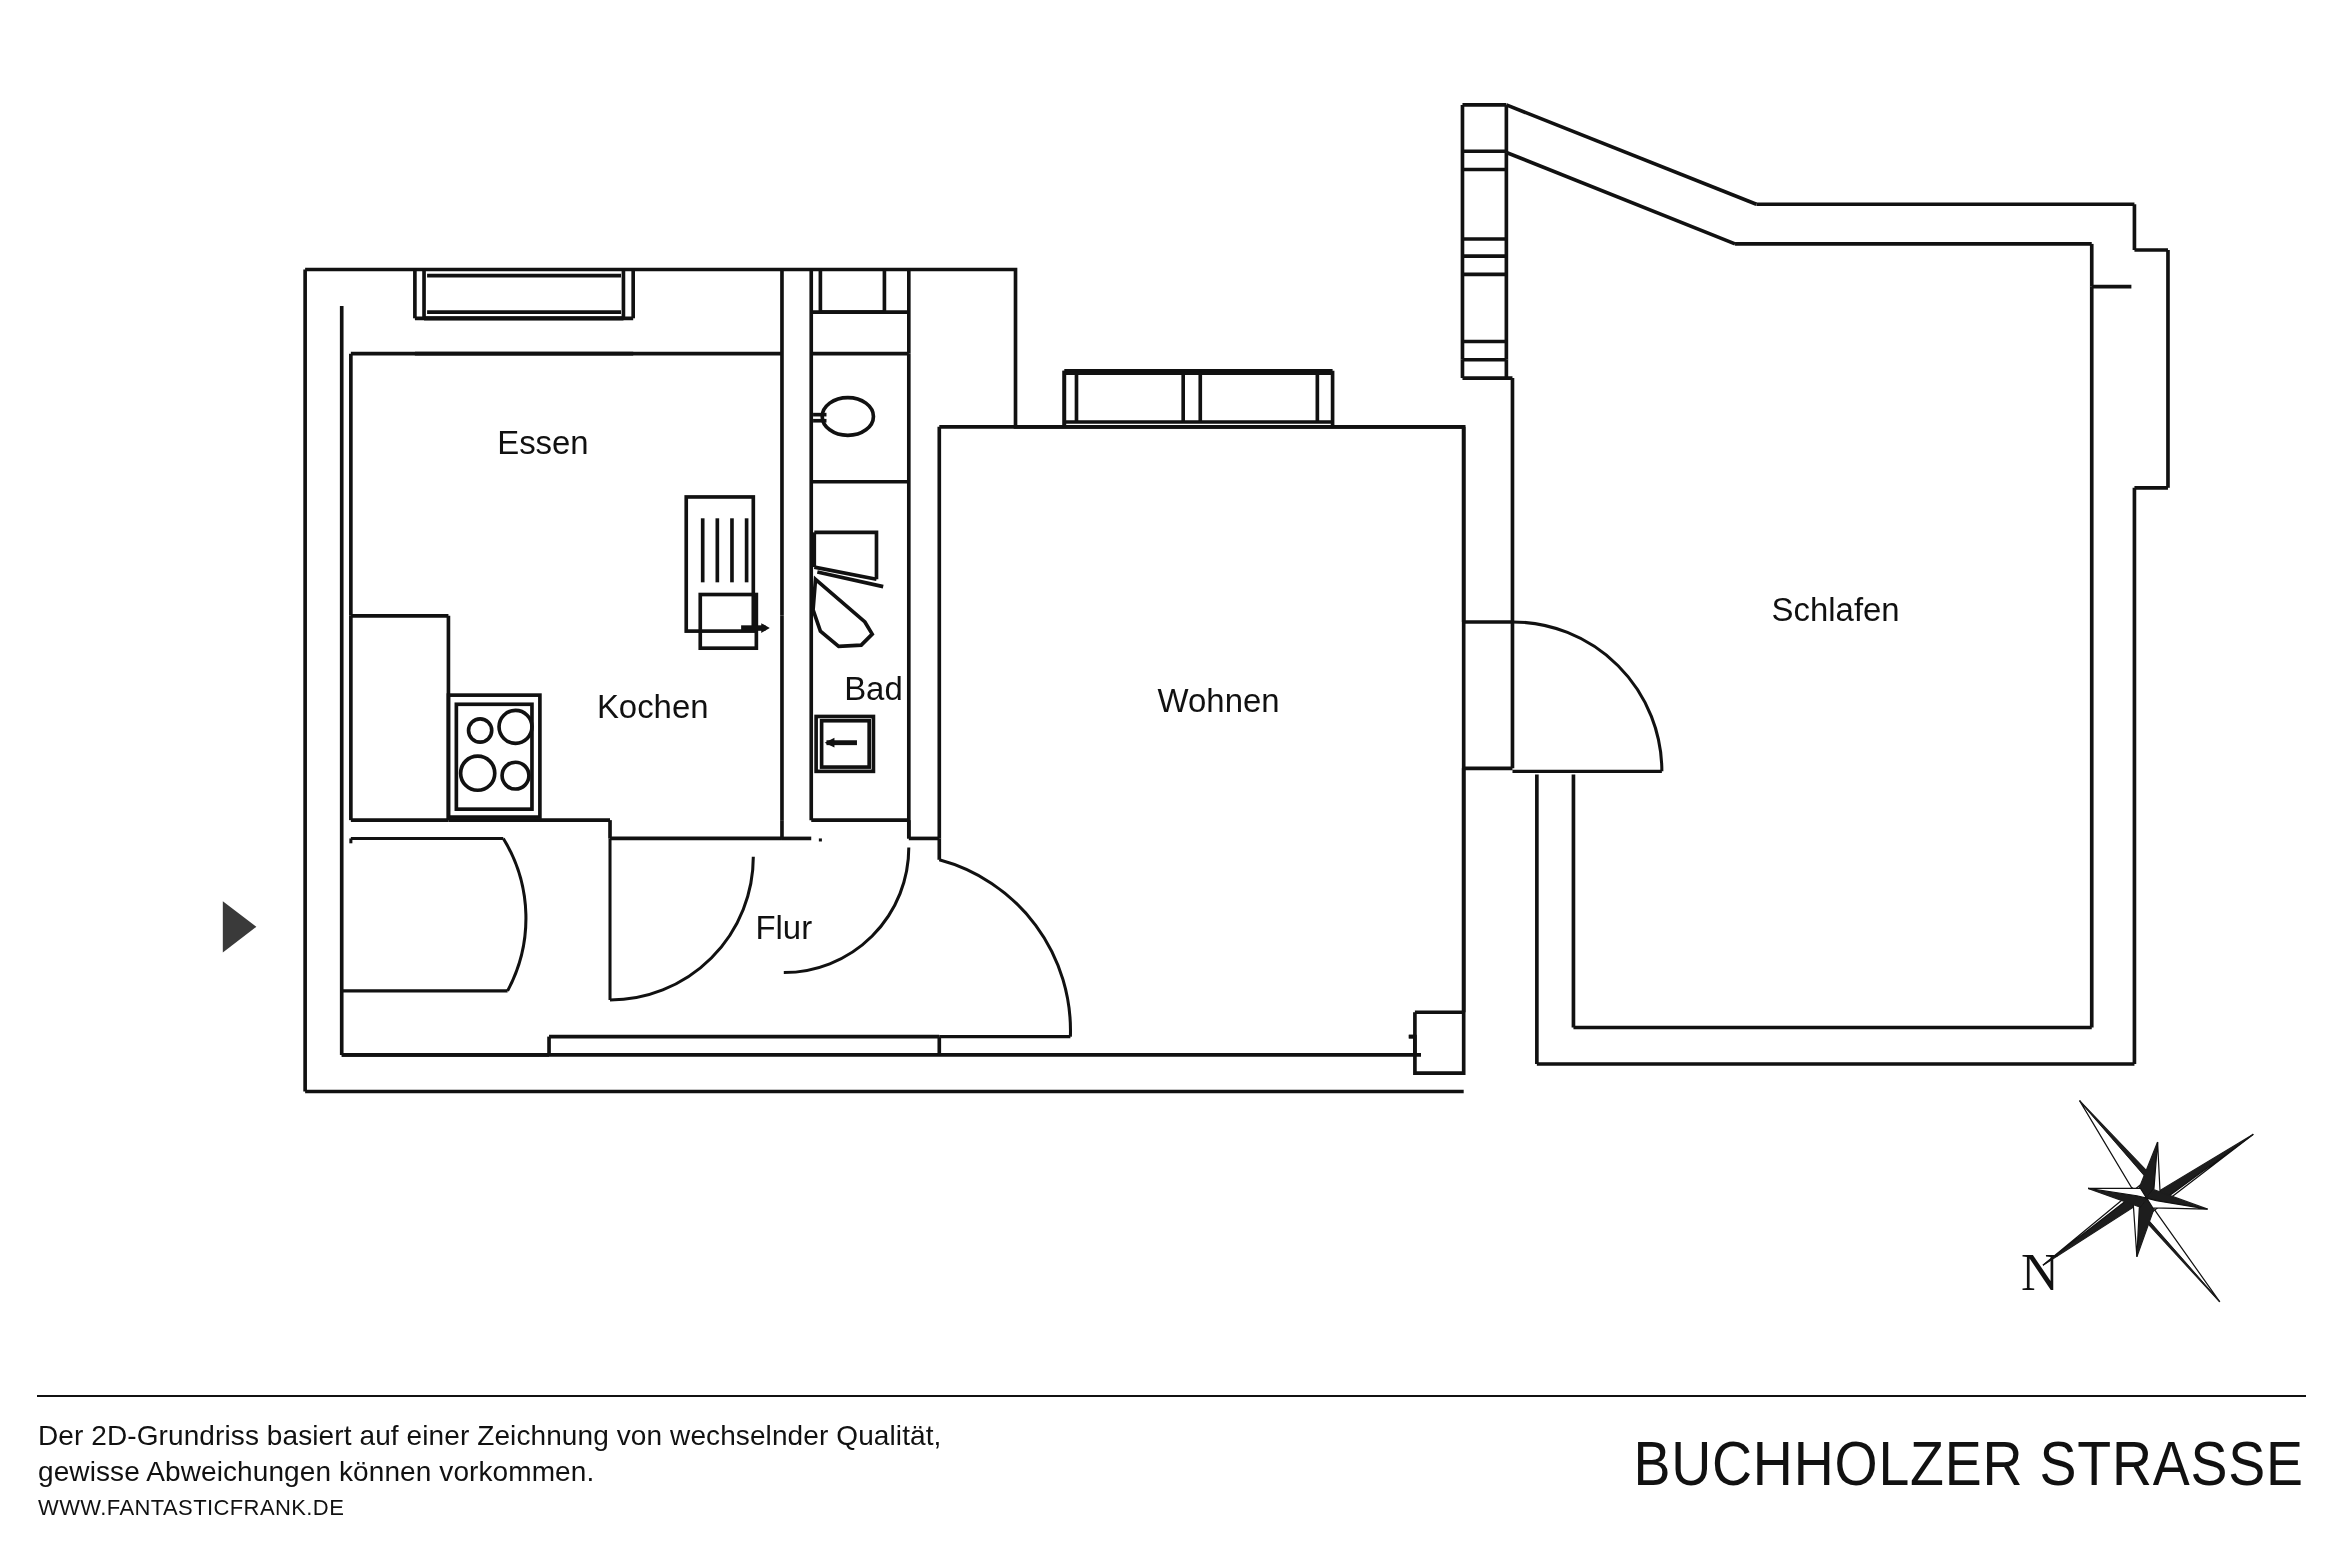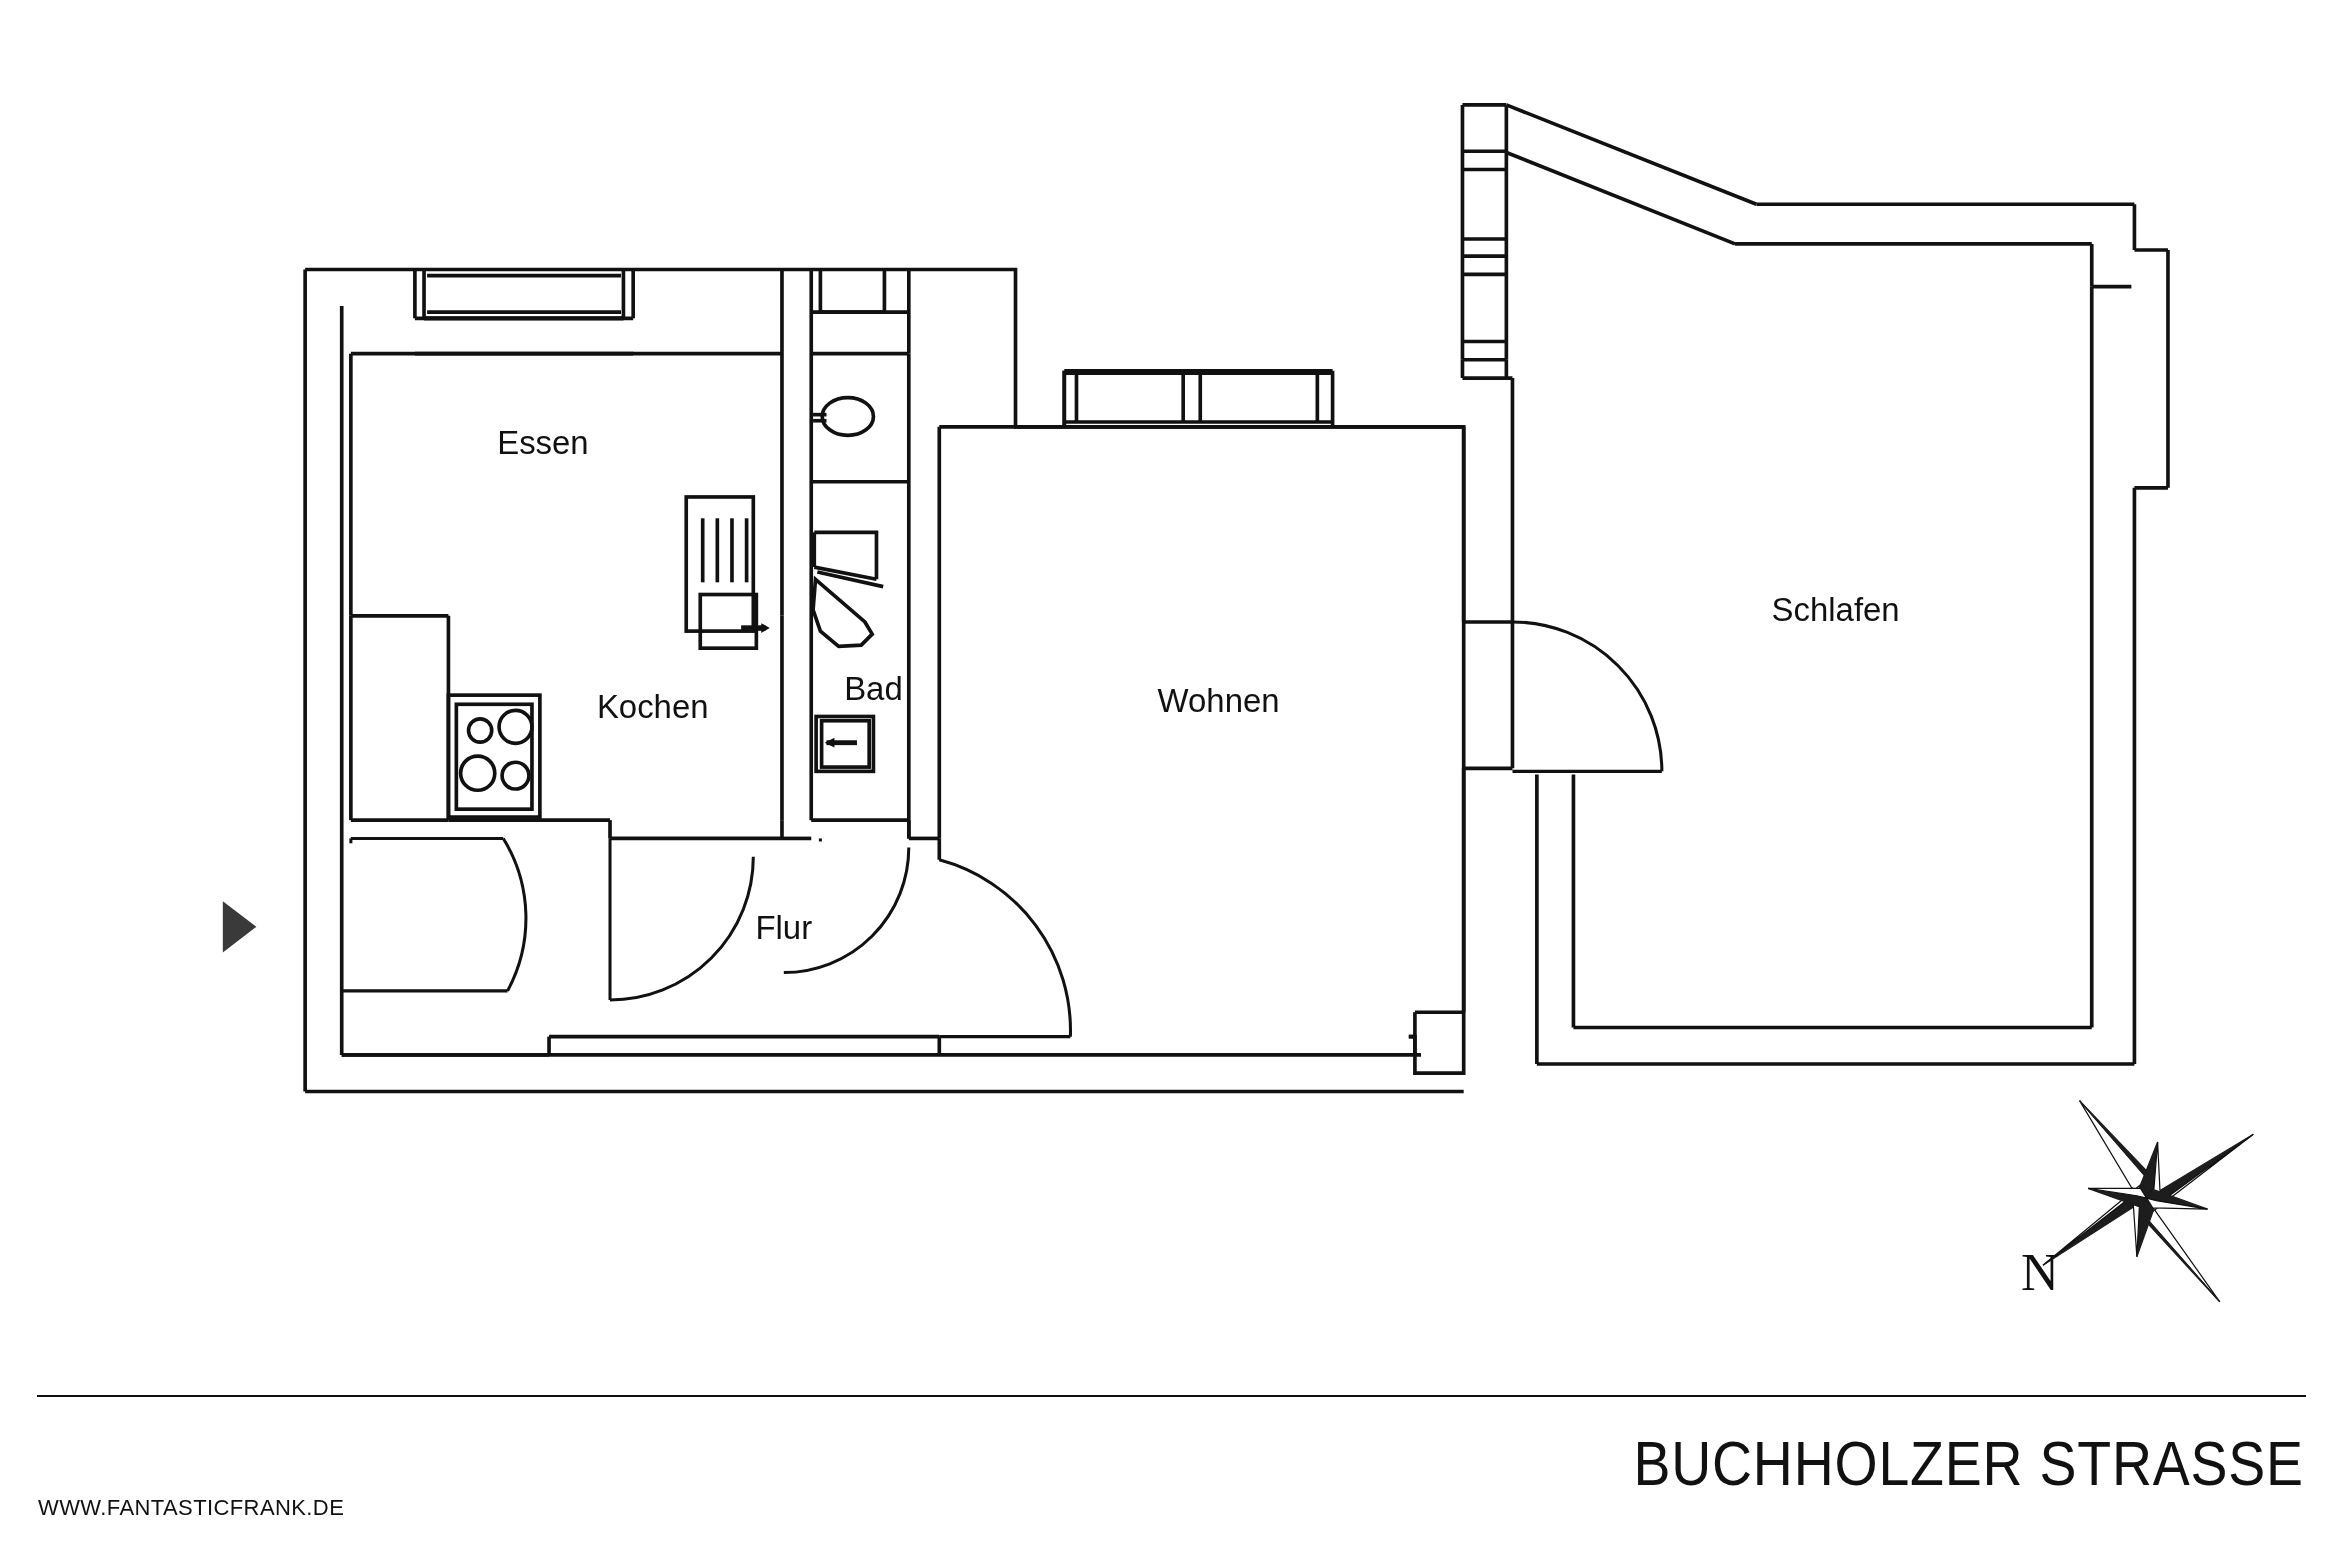--- a/index.html
+++ b/index.html
@@ -349,19 +349,21 @@
       <polygon points="0,0 -16,-4 -96,-16 -10,-16" fill="#ffffff" stroke="#111111" stroke-width="2"></polygon>
       <polygon points="0,0 12,-14 100,18 16,4" fill="#1d1d1d" stroke="#1d1d1d" stroke-width="2"></polygon>
       <polygon points="0,0 16,4 100,18 10,16" fill="#ffffff" stroke="#111111" stroke-width="2"></polygon>
     </g>
     <text class="compass-n" x="3345" y="2115" text-anchor="middle" font-size="86">N</text>
 
   </svg>
 
   <div id="footer-rule"></div>
 
+  <div id="footer-disclaimer">Der 2D-Grundriss basiert auf einer Zeichnung von wechselnder Qualität,
+gewisse Abweichungen können vorkommen.</div>
 
   <div id="footer-url">WWW.FANTASTICFRANK.DE</div>
 
   <div id="project-title">BUCHHOLZER STRASSE</div>
 
 </div>
 
 
 </body></html>

